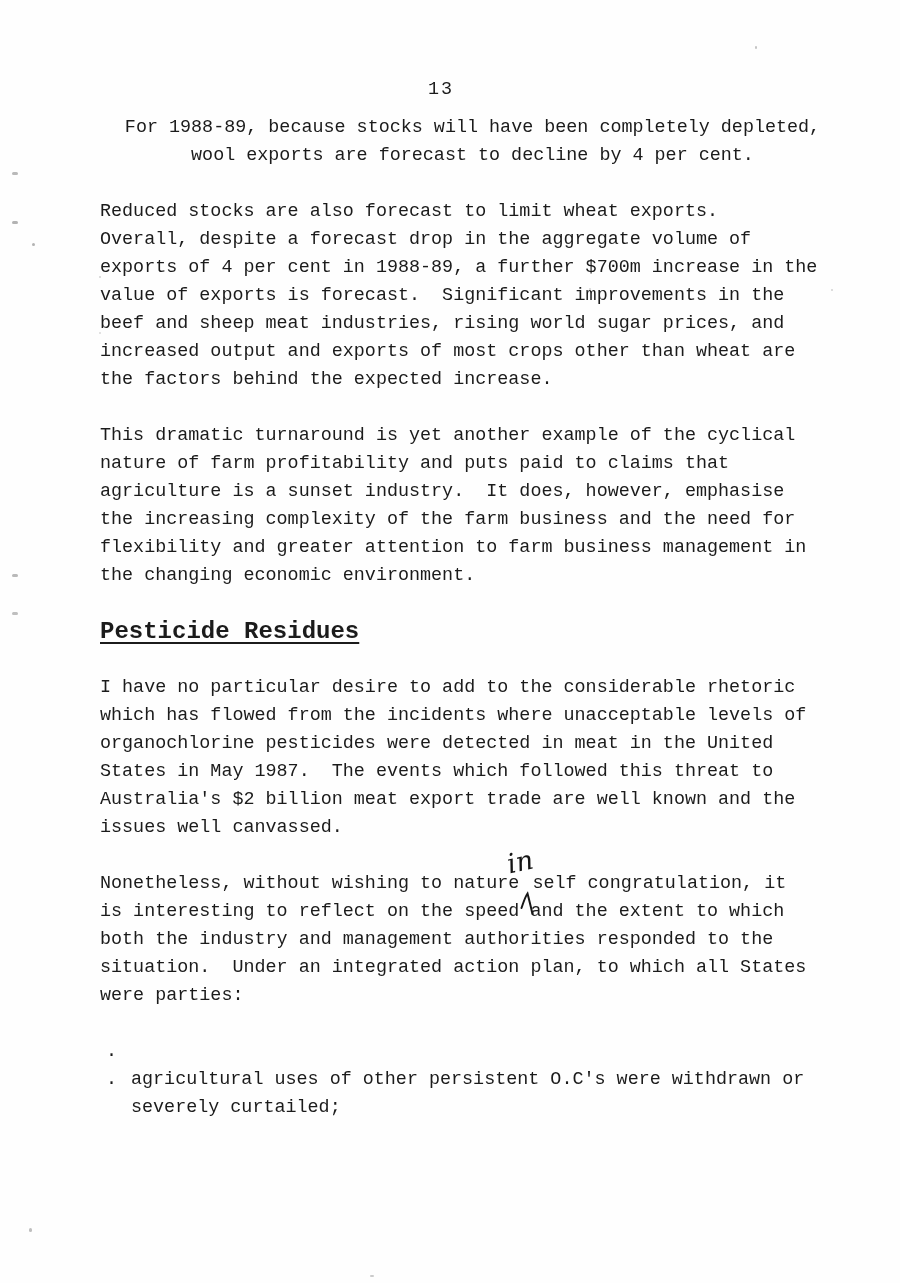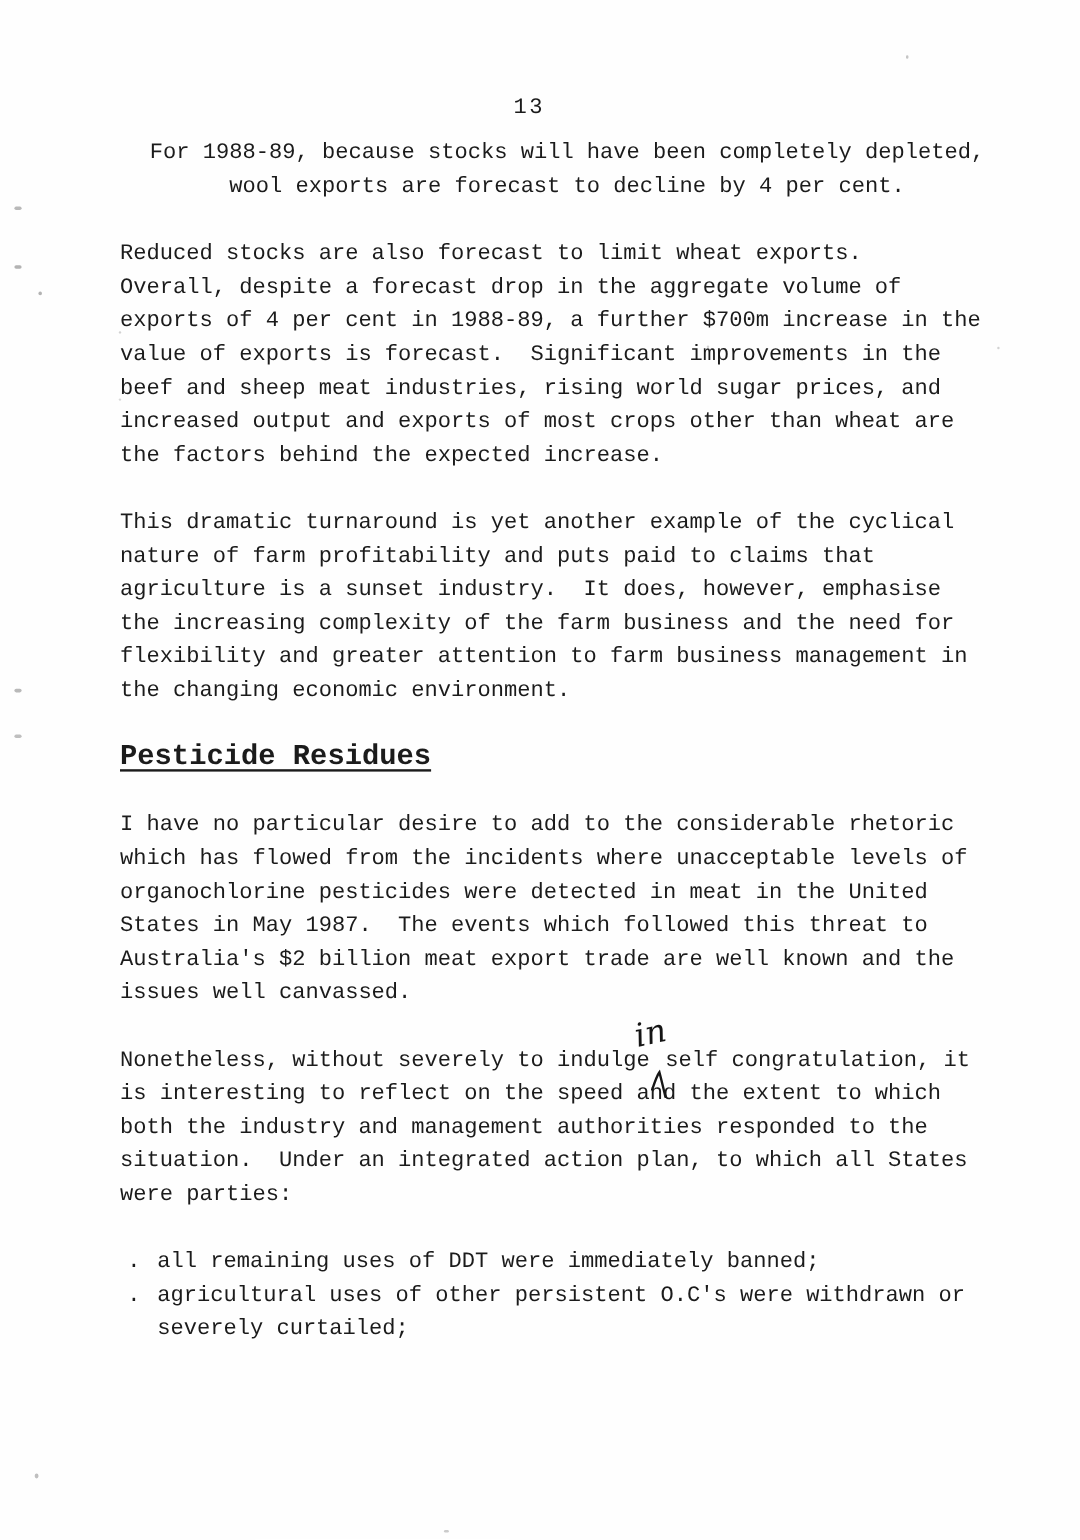--- a/index.html
+++ b/index.html
@@ -106,32 +106,31 @@
 
   <h2 class="heading">Pesticide Residues</h2>
 
   <p class="para">I have no particular desire to add to the considerable rhetoric
 which has flowed from the incidents where unacceptable levels of
 organochlorine pesticides were detected in meat in the United
 States in May 1987.  The events which followed this threat to
 Australia's $2 billion meat export trade are well known and the
 issues well canvassed.</p>
 
-  <p class="para"><span>Nonetheless, without severely to indulge</span><span class="insert-mark"><span class="hw-word">in</span><svg class="hw-caret" width="16" height="24" viewBox="0 0 16 24">
+  <p class="para"><span>Nonetheless, without wishing to nature</span><span class="insert-mark"><span class="hw-word">in</span><svg class="hw-caret" width="16" height="24" viewBox="0 0 16 24">
           <path d="M2.5 17 Q6.5 5 8.5 2.5 Q10 8 13.5 23" fill="none" stroke="#161616" stroke-width="2" stroke-linecap="round"></path>
         </svg></span><span>self congratulation, it
 is interesting to reflect on the speed and the extent to which
 both the industry and management authorities responded to the
 situation.  Under an integrated action plan, to which all States
 were parties:</span></p>
 
   <div class="bullets">
     <div class="bullet-item">
         <span class="bullet-marker">.</span>
-        <span class="bullet-text">all remaining uses of DDT were immediately banned;</span>
       </div>
     <div class="bullet-item">
         <span class="bullet-marker">.</span>
         <span class="bullet-text">agricultural uses of other persistent O.C's were withdrawn or
 severely curtailed;</span>
       </div>
   </div>
 
   <div class="speck sp1"></div>
   <div class="speck sp2"></div>

